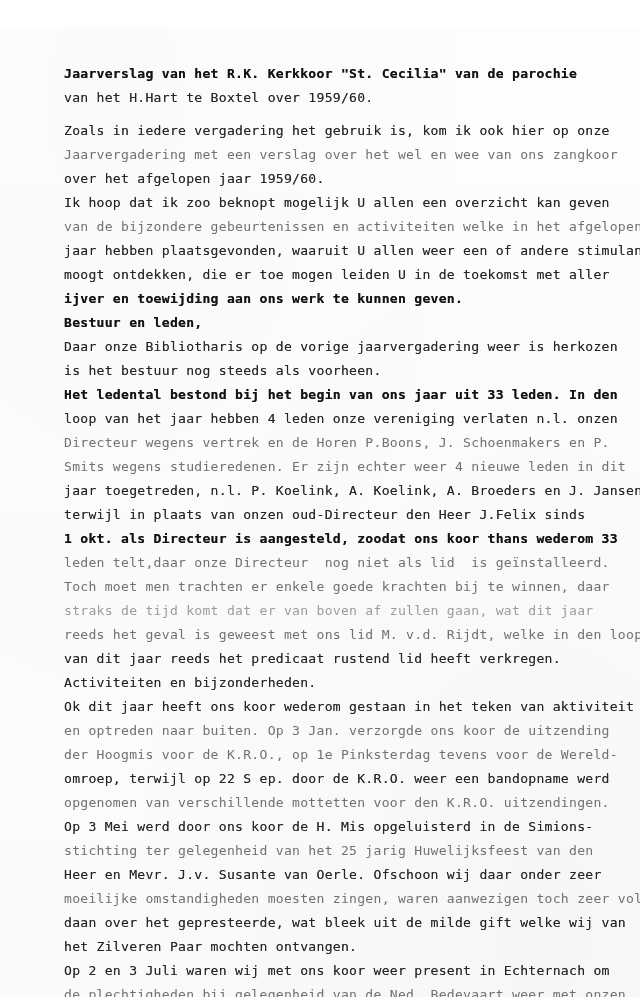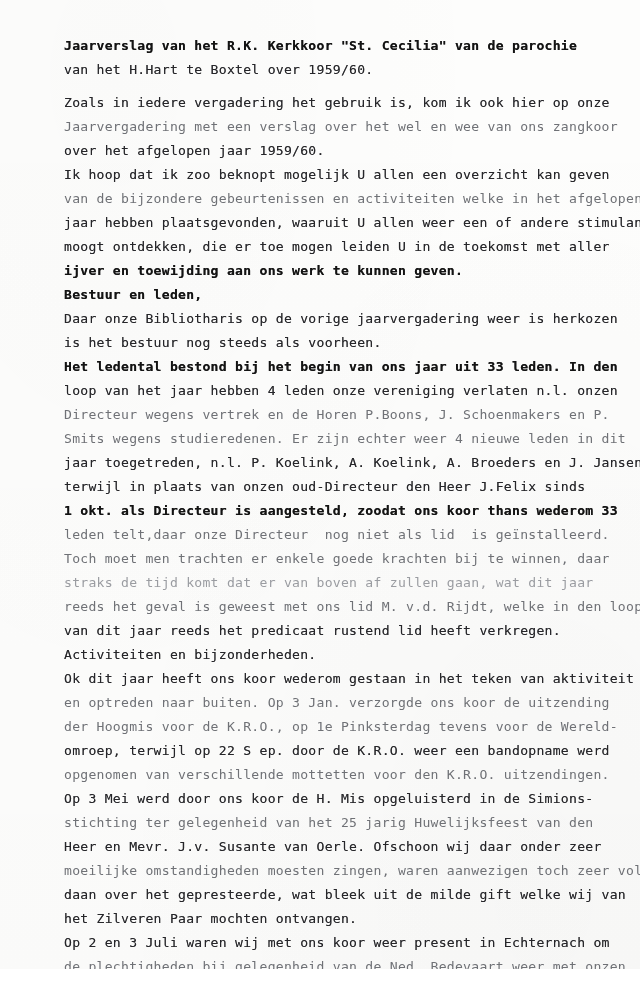--- a/index.html
+++ b/index.html
@@ -14,20 +14,21 @@
     overflow: hidden;
     font-family: "DejaVu Sans Mono", "Liberation Mono", monospace;
   }
 
   #page {
     position: relative;
     width: 640px;
     height: 969px;
     background: #fdfdfc;
     overflow: hidden;
+    margin-top: 28px;
   }
 
   
   #page::before {
     content: "";
     position: absolute;
     inset: 0;
     pointer-events: none;
     background:
       radial-gradient(ellipse at 18% 8%,  rgba(0,0,0,0.012), rgba(0,0,0,0) 55%),

